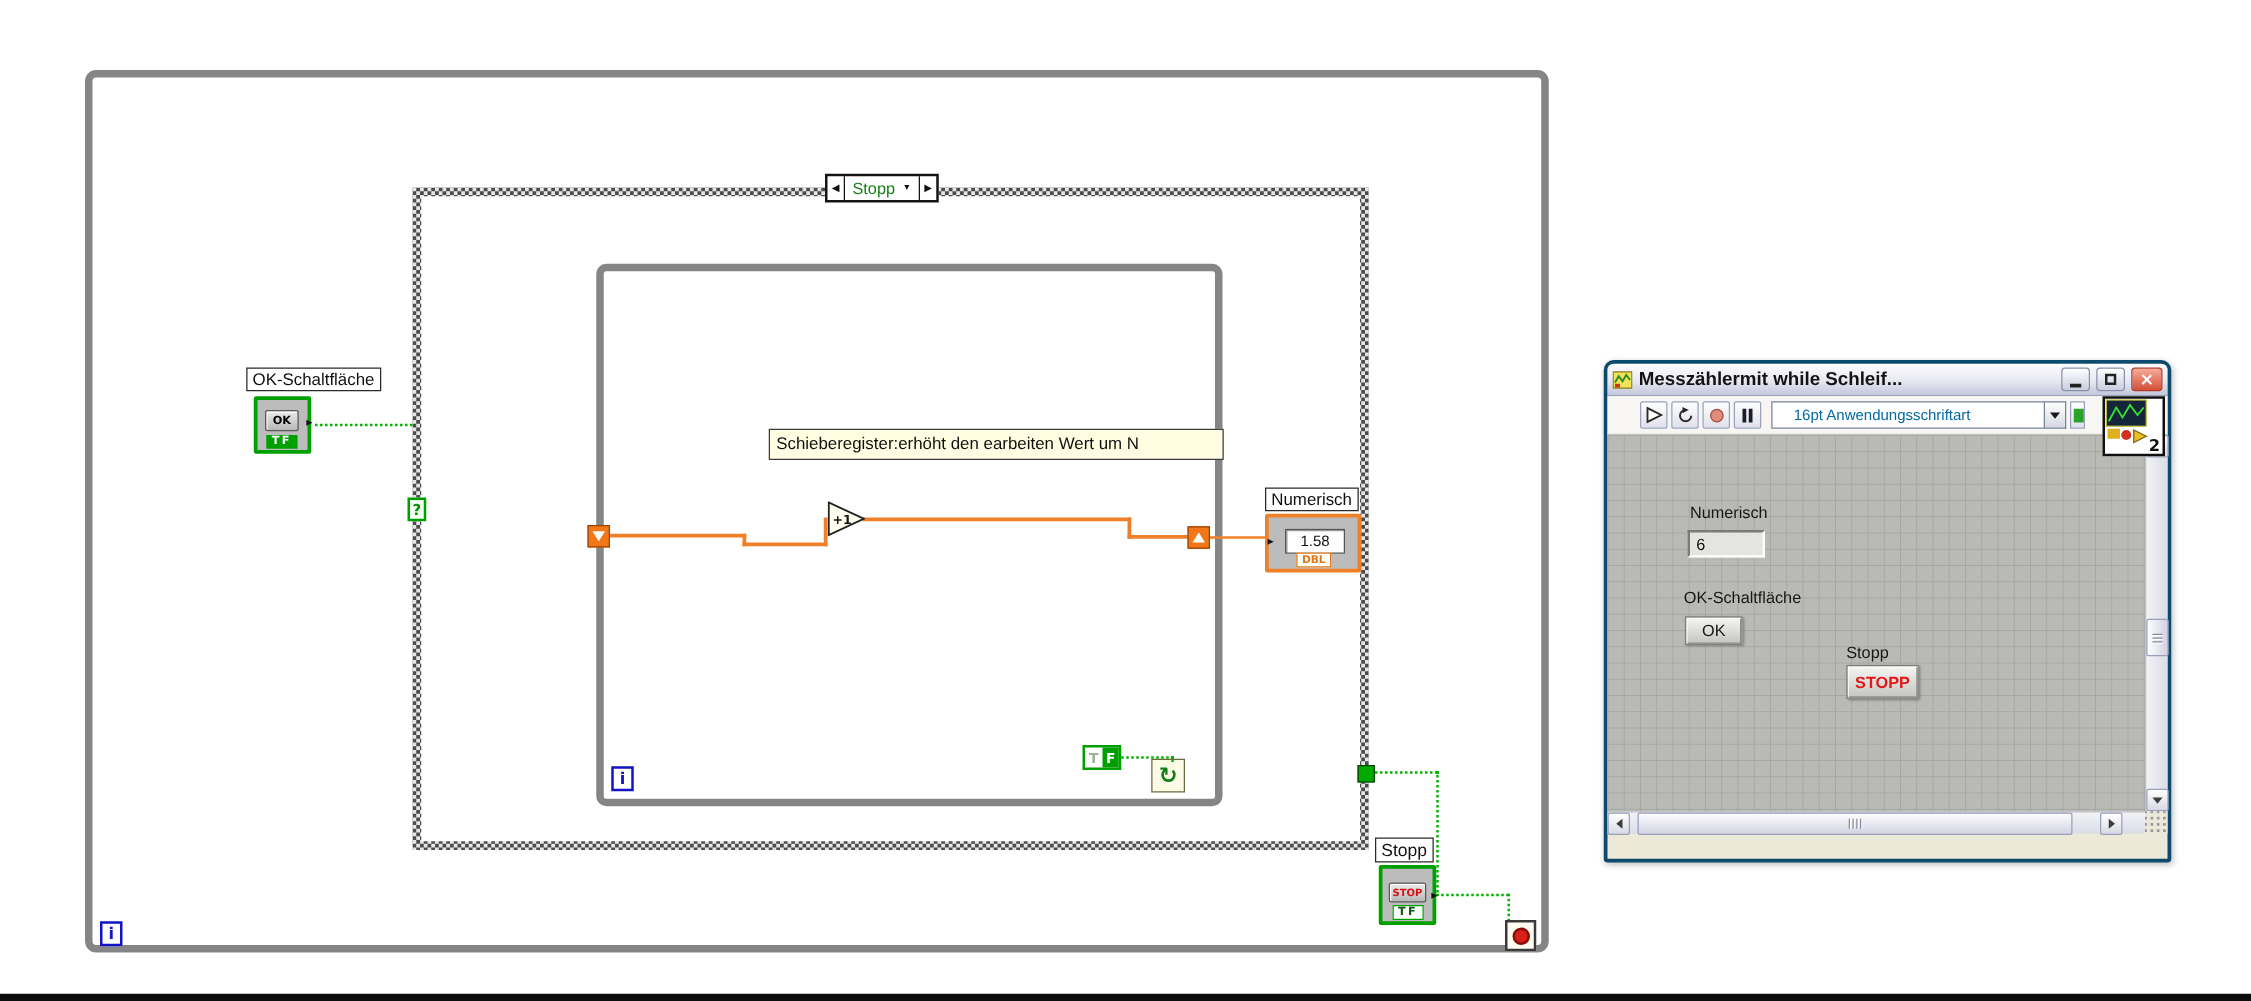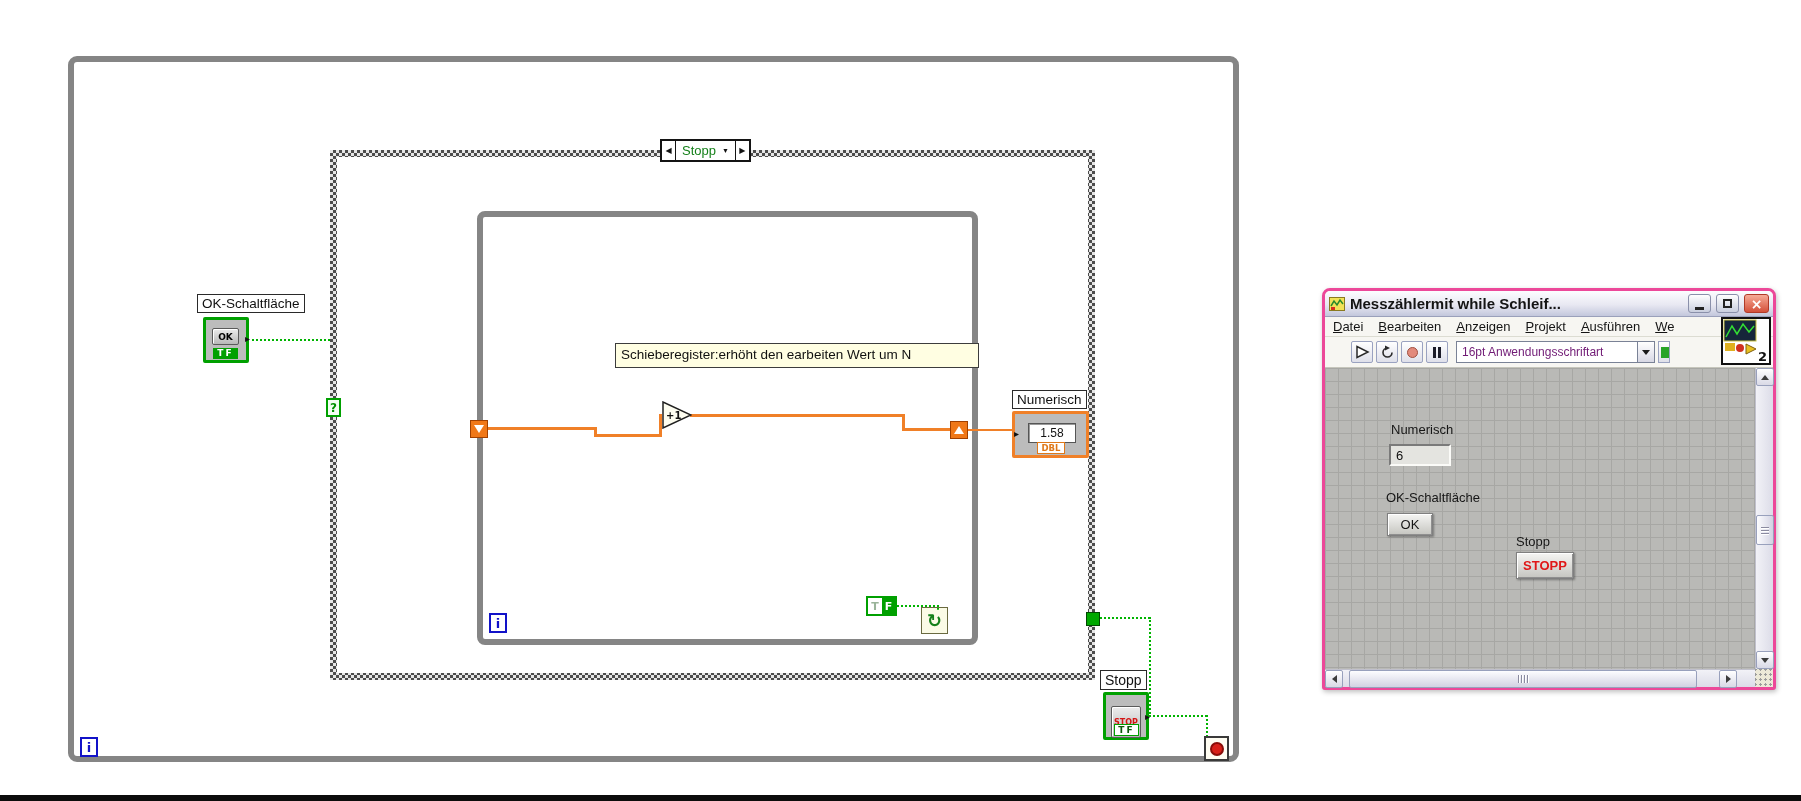--- a/index.html
+++ b/index.html
@@ -82,22 +82,22 @@
 
   #inner-cond { left:921px; top:607px; width:27px; height:27px; background:#fbfbe6;
     border:1px solid #6a6a40; color:#15801a; font:bold 18px "DejaVu Sans",sans-serif;
     display:flex; align-items:center; justify-content:center; }
   #outer-cond { left:1204px; top:736px; width:25px; height:25px; background:#fffdf2;
     border:2px solid #3a3a3a; display:flex; align-items:center; justify-content:center; }
   #outer-cond .stopdot { width:14px; height:14px; border-radius:50%; background:#d82018;
     border:2px solid #8a0d08; }
 
   
-  #fp-window { left:1322px; top:288px; width:454px; height:402px; background:#ece9d8;
-    border:3px solid #ec4899; border-radius:8px 8px 3px 3px;
+  #fp-window { left:1283px; top:288px; width:454px; height:402px; background:#ece9d8;
+    border:3px solid #0c4a6e; border-radius:8px 8px 3px 3px;
     box-shadow:1px 2px 5px rgba(0,0,0,.25); }
   #fp-title { height:26px; display:flex; align-items:center; gap:5px; padding:0 4px;
     background:linear-gradient(180deg,#fdfdff 0%,#e8e8f2 55%,#c3c7dc 100%);
     border-bottom:1px solid #9aa0ba; border-radius:5px 5px 0 0; }
   #fp-title .ttl { flex:1; font-weight:bold; font-size:15px; color:#141414;
     white-space:nowrap; overflow:hidden; }
   .winbtn { width:23px; height:19px; border:1px solid #8a90aa; border-radius:3px;
     background:linear-gradient(180deg,#ffffff,#c9cede); display:flex; align-items:center;
     justify-content:center; }
   #btn-close { background:linear-gradient(180deg,#f6ab97,#d4503a); border-color:#b03a28;
@@ -109,22 +109,22 @@
     gap:15px; padding-left:8px; font-size:13px; color:#141414;
     border-bottom:1px solid #dcdcd2; }
   #fp-toolbar { height:31px; background:#f7f6f2; display:flex; align-items:center;
     gap:3px; padding-left:26px; border-bottom:1px solid #c6c6bc; }
   .tb-btn { width:22px; height:22px; border:1px solid #9aa2c0; border-radius:2px;
     background:linear-gradient(180deg,#ffffff,#dfe0ea); display:flex; align-items:center;
     justify-content:center; gap:2px; }
   .abort-dot { width:11px; height:11px; border-radius:50%; background:#e28a7c; border:1px solid #a05040; }
   .pbar { width:3px; height:11px; background:#1c1c28; }
   #font-select { display:flex; height:22px; margin-left:5px; }
-  #font-box { width:182px; background:#fff; border:1px solid #7a8296; font-size:12px;
-    line-height:20px; padding:0 5px; color:#701a75; white-space:nowrap; overflow:hidden; }
+  #font-box { width:219px; background:#fff; border:1px solid #7a8296; font-size:12px;
+    line-height:20px; padding:0 17px; color:#0369a1; white-space:nowrap; overflow:hidden; }
   #font-arrow { width:17px; border:1px solid #7a8296; border-left:none;
     background:linear-gradient(180deg,#fff,#d8d8e4); display:flex; align-items:center; justify-content:center; }
   .dd-tri { width:0; height:0; border-left:4px solid transparent; border-right:4px solid transparent;
     border-top:5px solid #1a1a1a; }
   #partial-btn { width:12px; height:22px; border:1px solid #9aa2c0; overflow:hidden;
     background:linear-gradient(180deg,#fff,#dfe0ea); position:relative; }
   #partial-btn .pg { position:absolute; left:2px; top:5px; width:9px; height:11px; background:#28a428; }
   #vi-icon { position:absolute; right:2px; top:26px; width:50px; height:48px; background:#fff;
     border:2px solid #101010; z-index:8; }
 
@@ -248,21 +248,21 @@
     <div class="gwh" style="left:252px;top:339px;width:78px;"></div>
     <div class="gwh" style="left:897px;top:605px;width:42px;"></div>
     <div class="gwv" style="left:937px;top:605px;height:5px;"></div>
     <div class="gwh" style="left:1100px;top:617px;width:50px;"></div>
     <div class="gwv" style="left:1149px;top:617px;height:100px;"></div>
     <div class="gwh" style="left:1149px;top:715px;width:58px;"></div>
     <div class="gwv" style="left:1206px;top:715px;height:22px;"></div>
 
     <div class="ctl-label" style="left:1100px;top:670px;font-size:14px;">Stopp</div>
     <div class="bool-term" style="left:1103px;top:692px;width:46px;height:48px;">
-      <div class="mini-btn" style="left:5px;top:11px;width:30px;height:32px;font:bold 8px 'DejaVu Sans',sans-serif;color:#d41414;">STOP</div>
+      <div class="mini-btn" style="left:5px;top:11px;width:30px;height:16px;font:bold 8px 'DejaVu Sans',sans-serif;color:#d41414;">STOP</div>
       <span class="out-arrow" style="right:-4px;top:17px;">▸</span>
       <div class="tf-white" style="left:8px;width:25px;height:12px;">TF</div>
     </div>
 
     <div id="outer-cond" class="abs">
       <div class="stopdot"></div>
     </div>
   </div>
 
   <div id="fp-window" class="abs">
@@ -278,28 +278,20 @@
           <div class="glyph-min"></div>
         </div>
       <div class="winbtn">
           <div class="glyph-max"></div>
         </div>
       <div class="winbtn" id="btn-close">
           <span>×</span>
         </div>
     </div>
 
-    <div id="fp-menubar">
-      <span class="u1"><u>D</u>atei</span>
-      <span class="u1"><u>B</u>earbeiten</span>
-      <span class="u1"><u>A</u>nzeigen</span>
-      <span class="u1"><u>P</u>rojekt</span>
-      <span class="u1"><u>A</u>usführen</span>
-      <span class="u1"><u>W</u>e</span>
-    </div>
 
     <div id="fp-toolbar">
       <div class="tb-btn">
         <svg width="15" height="14" viewBox="0 0 15 14">
           <polygon points="2,1.5 2,12.5 13,7" fill="#ffffff" stroke="#2a2a2a" stroke-width="1.5"></polygon>
         </svg>
       </div>
       <div class="tb-btn">
         <svg width="15" height="15" viewBox="0 0 15 15">
           <path d="M12,7.5 A4.5,4.5 0 1 1 7.5,3" fill="none" stroke="#2a2a2a" stroke-width="1.6"></path>

